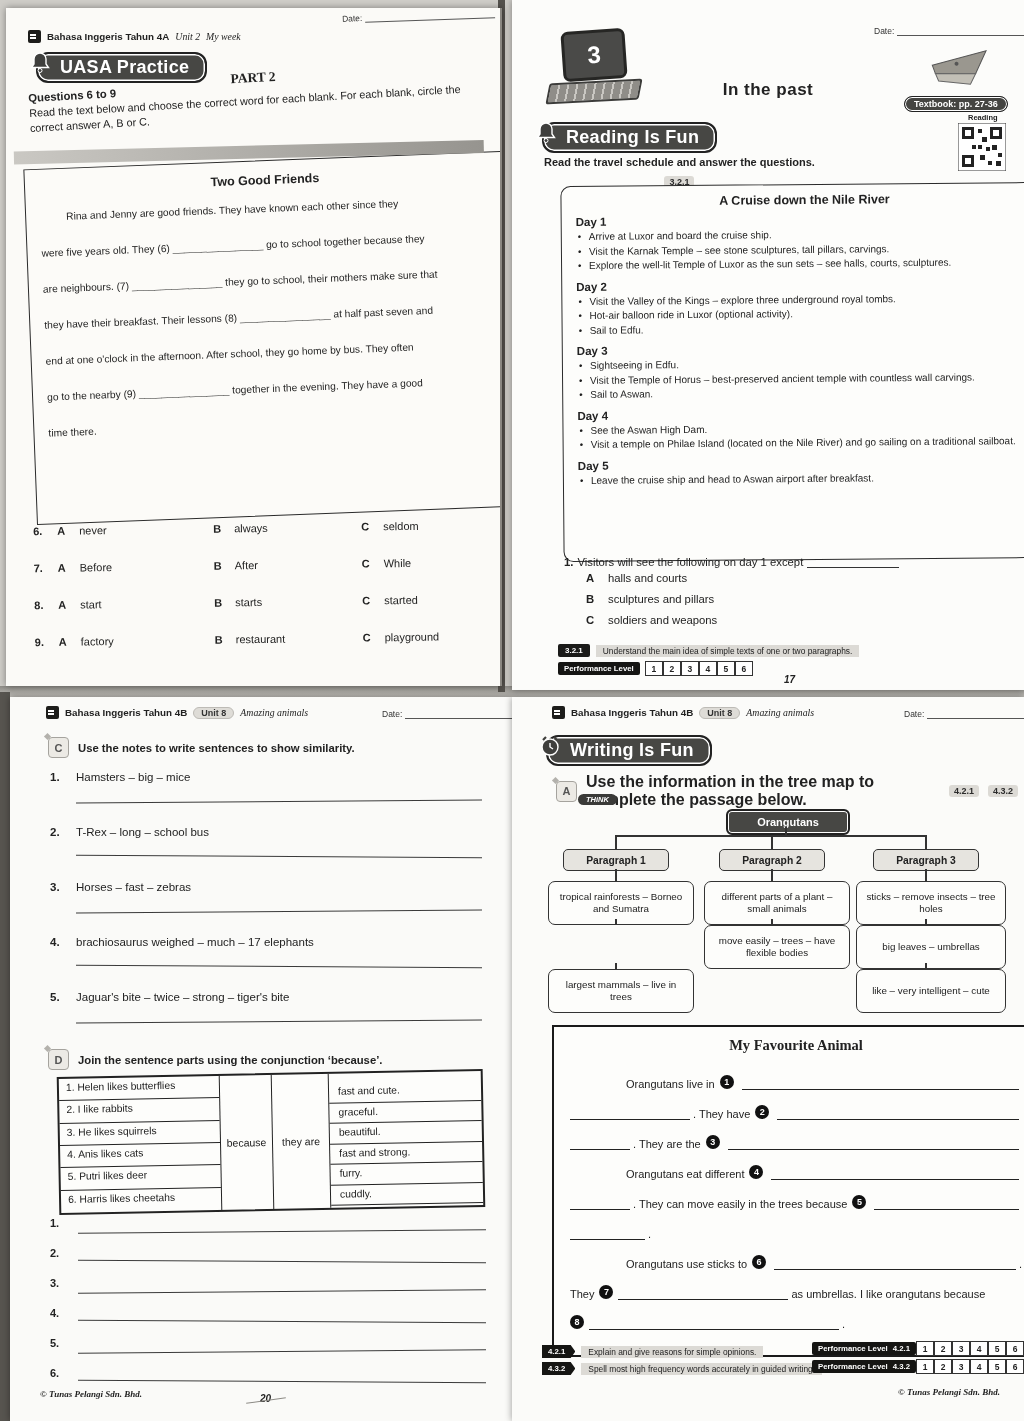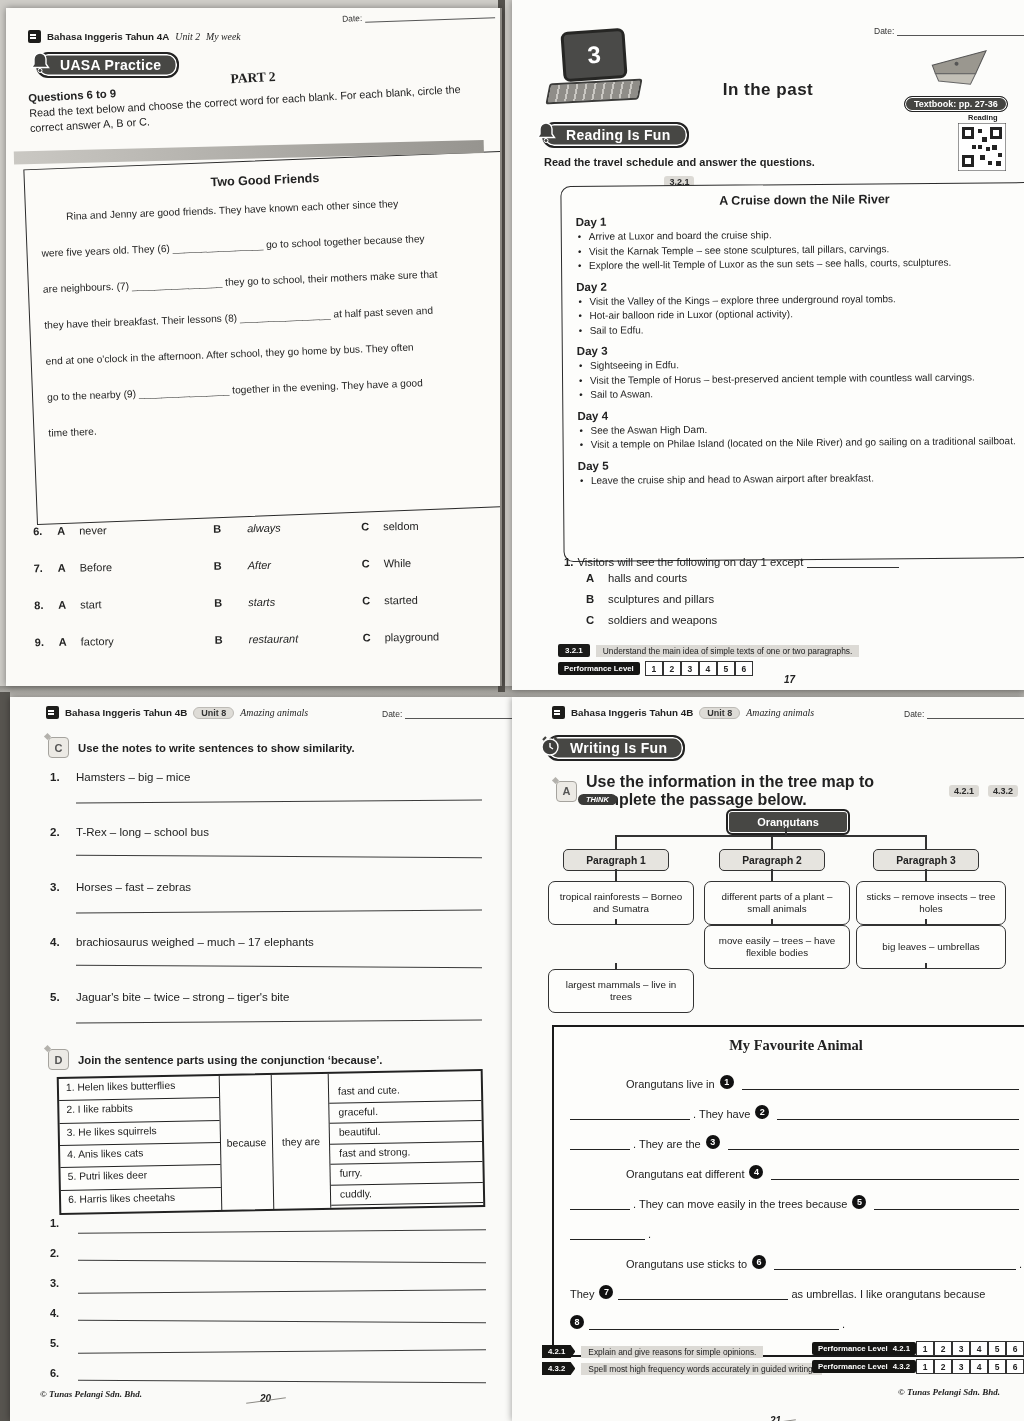--- a/index.html
+++ b/index.html
@@ -24,21 +24,21 @@
   .date-rule{display:inline-block;border-bottom:1.1px solid #555;height:9px;}
   .w110{width:110px;}.w130{width:130px;}
 
   .pub-logo{display:inline-block;width:13px;height:13px;background:#1d1d1b;border-radius:2px;position:relative;flex:none;}
   .pub-logo::after{content:"";position:absolute;left:2px;top:4px;width:6px;height:2px;background:#fff;box-shadow:0 3px 0 #fff;}
 
   .bheader{display:flex;align-items:center;gap:6px;font-size:9.8px;justify-content:space-between;}
   .uchip{background:#dedcd7;border:1px solid #bdbbb6;border-radius:8px;padding:0 7px;font-size:9px;font-weight:bold;color:#333;}
 
   .badge{display:inline-flex;align-items:center;background:#474744;color:#fff;font-weight:bold;
-         font-size:14px;letter-spacing:.3px;border:2px solid #222;box-shadow:inset 0 0 0 1.5px #fff;
+         font-size:18px;letter-spacing:.3px;border:2px solid #222;box-shadow:inset 0 0 0 1.5px #fff;
          border-radius:12px;padding:3px 16px 3px 22px;position:relative;}
   .badge .bico{position:absolute;left:-9px;top:-4px;}
 
   .task-ic{position:relative;width:19px;height:19px;border:1px solid #a5a39e;border-radius:4px;background:#eceae5;
            display:inline-flex;align-items:center;justify-content:center;font-weight:bold;font-size:11px;color:#555;flex:none;}
   .task-ic .sparkle{position:absolute;left:-4px;top:-4px;width:5px;height:5px;background:#b3b1ac;transform:rotate(45deg);}
 
   .chip-gray{background:#dcdad5;border-radius:3px;padding:1px 5px;font-size:9px;font-weight:bold;color:#2c2c2c;}
   .kchip{background:#1b1b19;color:#fff;font-size:8px;font-weight:bold;padding:2px 7px;border-radius:2px;white-space:nowrap;}
   .kchip-arrow{background:#151513;color:#fff;font-size:7.8px;font-weight:bold;padding:2px 10px 2px 6px;
@@ -59,21 +59,21 @@
   .passage-box::before{content:"";position:absolute;left:-10px;top:-16px;width:470px;height:13px;
                background:linear-gradient(90deg,#cac8c3,#96948f);transform:rotate(.8deg);}
   .ptitle{text-align:center;font-weight:bold;font-size:12.5px;margin-bottom:4px;}
   .pline{font-size:10.2px;line-height:36px;white-space:nowrap;color:#1f1f1f;}
   .pl0{text-indent:26px;}
   .mcq{left:24px;top:506px;width:462px;transform:rotate(-.8deg);font-size:11px;}
   .mrow{position:relative;height:37px;}
   .mrow span{position:absolute;top:8px;}
   .mn{left:4px;font-weight:bold;}
   .mla{left:28px;font-weight:bold;}.mta{left:50px;}
-  .mlb{left:184px;font-weight:bold;}.mtb{left:218px;font-style:italic;}
+  .mlb{left:184px;font-weight:bold;}.mtb{left:205px;}
   .mlc{left:332px;font-weight:bold;}.mtc{left:354px;}
 
   
   .laptop{left:36px;top:30px;width:92px;height:74px;}
   .lap-screen{width:58px;height:44px;margin-left:14px;background:#4a4a48;border:3px solid #262624;border-radius:7px;
               display:flex;align-items:center;justify-content:center;color:#fff;font-weight:bold;font-size:24px;transform:rotate(-4deg);}
   .lap-kb{width:88px;height:17px;margin-top:1px;background:repeating-linear-gradient(90deg,#8f8d88 0 7px,#c9c7c2 7px 9px);
           border:2px solid #3c3c3a;border-radius:3px;transform:skewX(-14deg) rotate(-3deg);}
   .tr-title{left:0;right:0;top:80px;text-align:center;font-weight:bold;font-size:17px;letter-spacing:.5px;}
   .tb-badge{left:392px;top:96px;background:#454542;color:#fff;font-size:9px;font-weight:bold;border-radius:9px;
@@ -503,20 +503,21 @@
       <div class="tline" style="left:73px;top:118px;width:1.5px;height:6px;"></div>
       <div class="tline" style="left:73px;top:162px;width:1.5px;height:6px;"></div>
       <div class="tbox" style="left:6px;top:168px;width:134px;height:38px;">largest mammals – live in trees</div>
       <div class="tbox" style="left:162px;top:80px;width:134px;height:38px;">different parts of a plant – small animals</div>
       <div class="tline" style="left:229px;top:118px;width:1.5px;height:6px;"></div>
       <div class="tbox" style="left:162px;top:124px;width:134px;height:38px;">move easily – trees – have flexible bodies</div>
       <div class="tbox" style="left:314px;top:80px;width:138px;height:38px;">sticks – remove insects – tree holes</div>
       <div class="tline" style="left:383px;top:118px;width:1.5px;height:6px;"></div>
       <div class="tbox" style="left:314px;top:124px;width:138px;height:38px;">big leaves – umbrellas</div>
       <div class="tline" style="left:383px;top:162px;width:1.5px;height:6px;"></div>
+      <div class="tbox" style="left:314px;top:168px;width:138px;height:38px;">like – very intelligent – cute</div>
     </div>
 
     <div class="abs fav-box">
       <div class="favt">My Favourite Animal</div>
       <div class="fl">
           <span class="ind"></span>
           <span>Orangutans live in</span>
           <span class="nc">1</span>
           <span class="blf"></span>
         </div>

